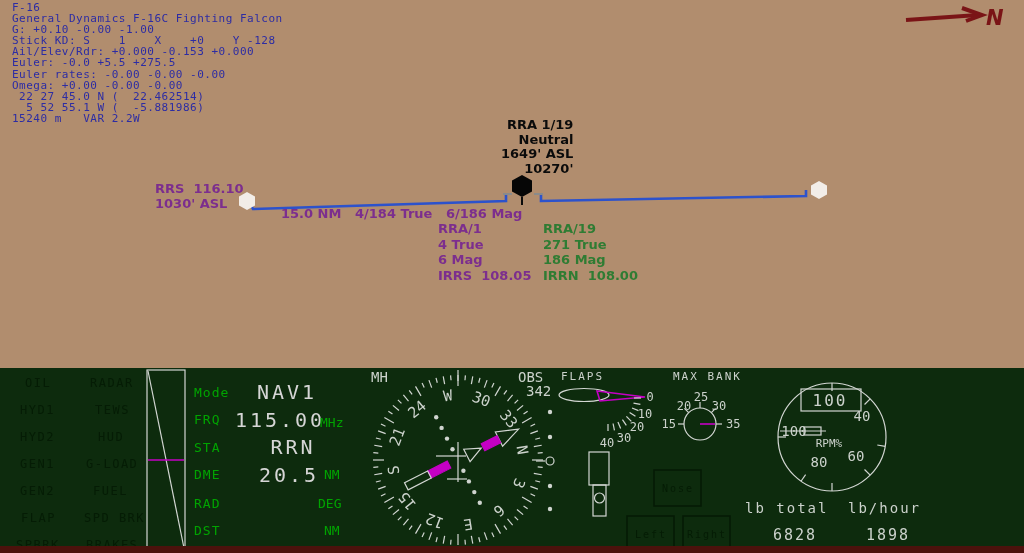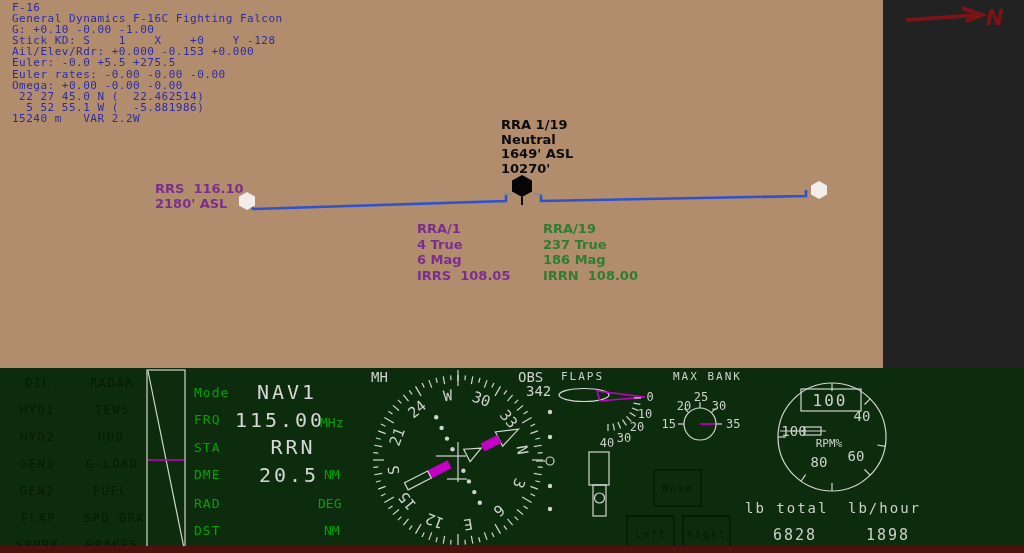--- a/index.html
+++ b/index.html
@@ -5,28 +5,28 @@
   :root{
     --map_bg:#b18d6e; --map_blue:#2c2ca4; --purple:#7c2e8e; --green:#2f7c33;
     --route_blue:#2c52cc; --ink:#0b0b0b; --north_red:#7a1416;
     --panel_bg:#0d2b0d; --panel_green:#00a400; --panel_light:#ccd2cc;
     --magenta:#c400c4; --warn_text:#051c05; --maroon:#4c120c;
   }
   html,body{margin:0;padding:0;background:#222;}
   #screen{position:relative;width:1024px;height:553px;overflow:hidden;
           font-family:"DejaVu Sans Mono",monospace;}
   
-  #map{position:absolute;left:0;top:0;width:883px;height:368px;background:var(--map_bg);}
+  #map{position:absolute;left:0;top:0;width:1024px;height:368px;background:var(--map_bg);}
   #map svg{position:absolute;left:0;top:0;}
   #telemetry{position:absolute;left:12px;top:2px;margin:0;color:var(--map_blue);
              font:11px/11.1px "DejaVu Sans Mono",monospace;white-space:pre;letter-spacing:.5px;}
   .map-label{position:absolute;font:bold 13px "DejaVu Sans",sans-serif;white-space:pre;line-height:15px;}
   .lbl-purple{color:var(--purple);}
   .lbl-green{color:var(--green);}
-  .lbl-black{color:var(--ink);line-height:14.5px;}
+  .lbl-black{color:var(--ink);line-height:14.5px;text-align:right;}
   #north-n{position:absolute;left:986px;top:6px;color:var(--north_red);
            font:bold italic 21px "DejaVu Sans",sans-serif;}
   
   #panel{position:absolute;left:0;top:368px;width:1024px;height:185px;background:var(--panel_bg);}
   #panel svg{position:absolute;left:0;top:0;}
   svg text{font-family:"DejaVu Sans Mono",monospace;}
   .g-light{stroke:#d2d6d2;fill:none;stroke-width:1.2;}
   .g-mag{stroke:var(--magenta);fill:none;stroke-width:1.6;}
   .f-mag{fill:var(--magenta);stroke:var(--magenta);}
   .t-light{fill:var(--panel_light);}
@@ -65,31 +65,32 @@
 Ail/Elev/Rdr: +0.000 -0.153 +0.000
 Euler: -0.0 +5.5 +275.5
 Euler rates: -0.00 -0.00 -0.00
 Omega: +0.00 -0.00 -0.00
  22 27 45.0 N (  22.462514)
   5 52 55.1 W (  -5.881986)
 15240 m   VAR 2.2W</pre>
     <span id="north-n">N</span>
 
     <div class="map-label lbl-purple" style="left:155px;top:181px;">RRS  116.10
-2180' ASL</div>
+1030' ASL</div>
     <div class="map-label lbl-black" style="left:501px;top:118px;">RRA 1/19
 Neutral
 1649' ASL
 10270'</div>
-    <div class="map-label lbl-purple" style="left:417px;top:221px;line-height:15.5px;">RRA/1
+    <div class="map-label lbl-purple" style="left:281px;top:206px;">15.0 NM   4/184 True   6/186 Mag</div>
+    <div class="map-label lbl-purple" style="left:438px;top:221px;line-height:15.5px;">RRA/1
 4 True
 6 Mag
 IRRS  108.05</div>
     <div class="map-label lbl-green" style="left:543px;top:221px;line-height:15.5px;">RRA/19
-237 True
+271 True
 186 Mag
 IRRN  108.00</div>
   </div>
 
   <div id="panel">
     <svg width="1024" height="185" viewBox="0 0 1024 185">
 
       <g font-size="12" letter-spacing="1.5">
         <text class="t-dark" x="25" y="19">OIL</text>
         <text class="t-dark" x="20" y="46">HYD1</text>

